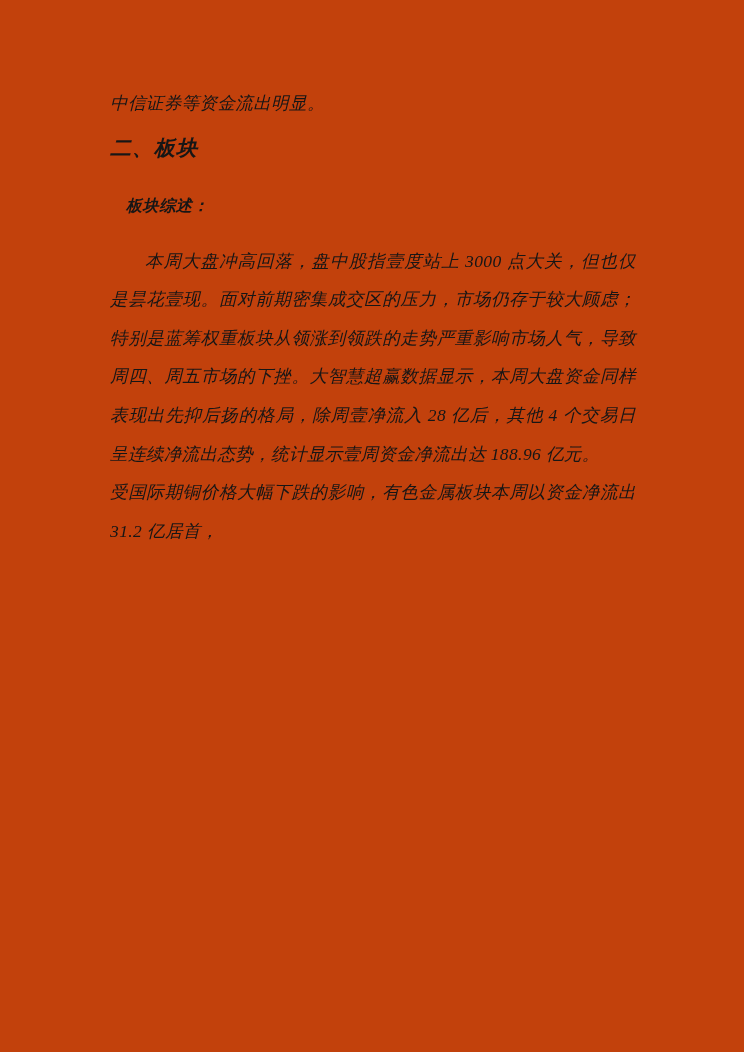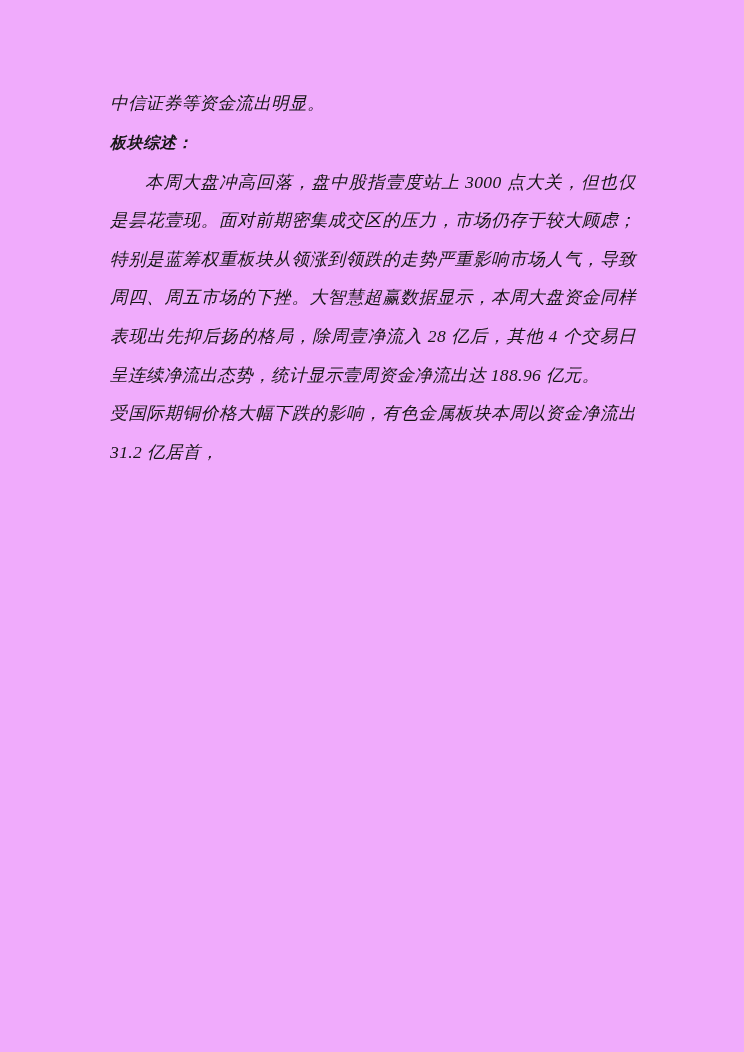--- a/index.html
+++ b/index.html
@@ -4,21 +4,21 @@
 <style>
   html, body {
     margin: 0;
     padding: 0;
     background: #ffffff;
   }
   .page {
     position: relative;
     width: 744px;
     height: 1052px;
-    background: #f0abfc;
+    background: #c2410c;
     box-sizing: border-box;
     padding: 84px 108px 0 110px;
     overflow: hidden;
     font-family: "Liberation Serif", "DejaVu Serif", serif;
     color: #161616;
   }
   .content {
     width: 526px;
   }
   p.body {
@@ -36,31 +36,32 @@
   }
   h2.section-heading {
     margin: 4px 0 0 0;
     font-size: 21px;
     line-height: 43px;
     font-weight: bold;
     font-style: italic;
     letter-spacing: 1px;
   }
   p.subsection-label {
-    margin: 0;
+    margin: 16px;
     font-size: 16px;
     line-height: 40px;
     font-weight: bold;
     font-style: italic;
     letter-spacing: 0.6px;
   }
 </style>
 </head>
 <body>
 
 <div class="page">
   <div class="content">
     <p class="body">中信证券等资金流出明显。</p>
+    <h2 class="section-heading">二、板块</h2>
     <p class="subsection-label">板块综述：</p>
     <p class="body indent-first">本周大盘冲高回落，盘中股指壹度站上 3000 点大关，但也仅是昙花壹现。面对前期密集成交区的压力，市场仍存于较大顾虑；特别是蓝筹权重板块从领涨到领跌的走势严重影响市场人气，导致周四、周五市场的下挫。大智慧超赢数据显示，本周大盘资金同样表现出先抑后扬的格局，除周壹净流入 28 亿后，其他 4 个交易日呈连续净流出态势，统计显示壹周资金净流出达 188.96 亿元。</p>
     <p class="body">受国际期铜价格大幅下跌的影响，有色金属板块本周以资金净流出 31.2 亿居首，</p>
   </div>
 </div>
 
 </body></html>

